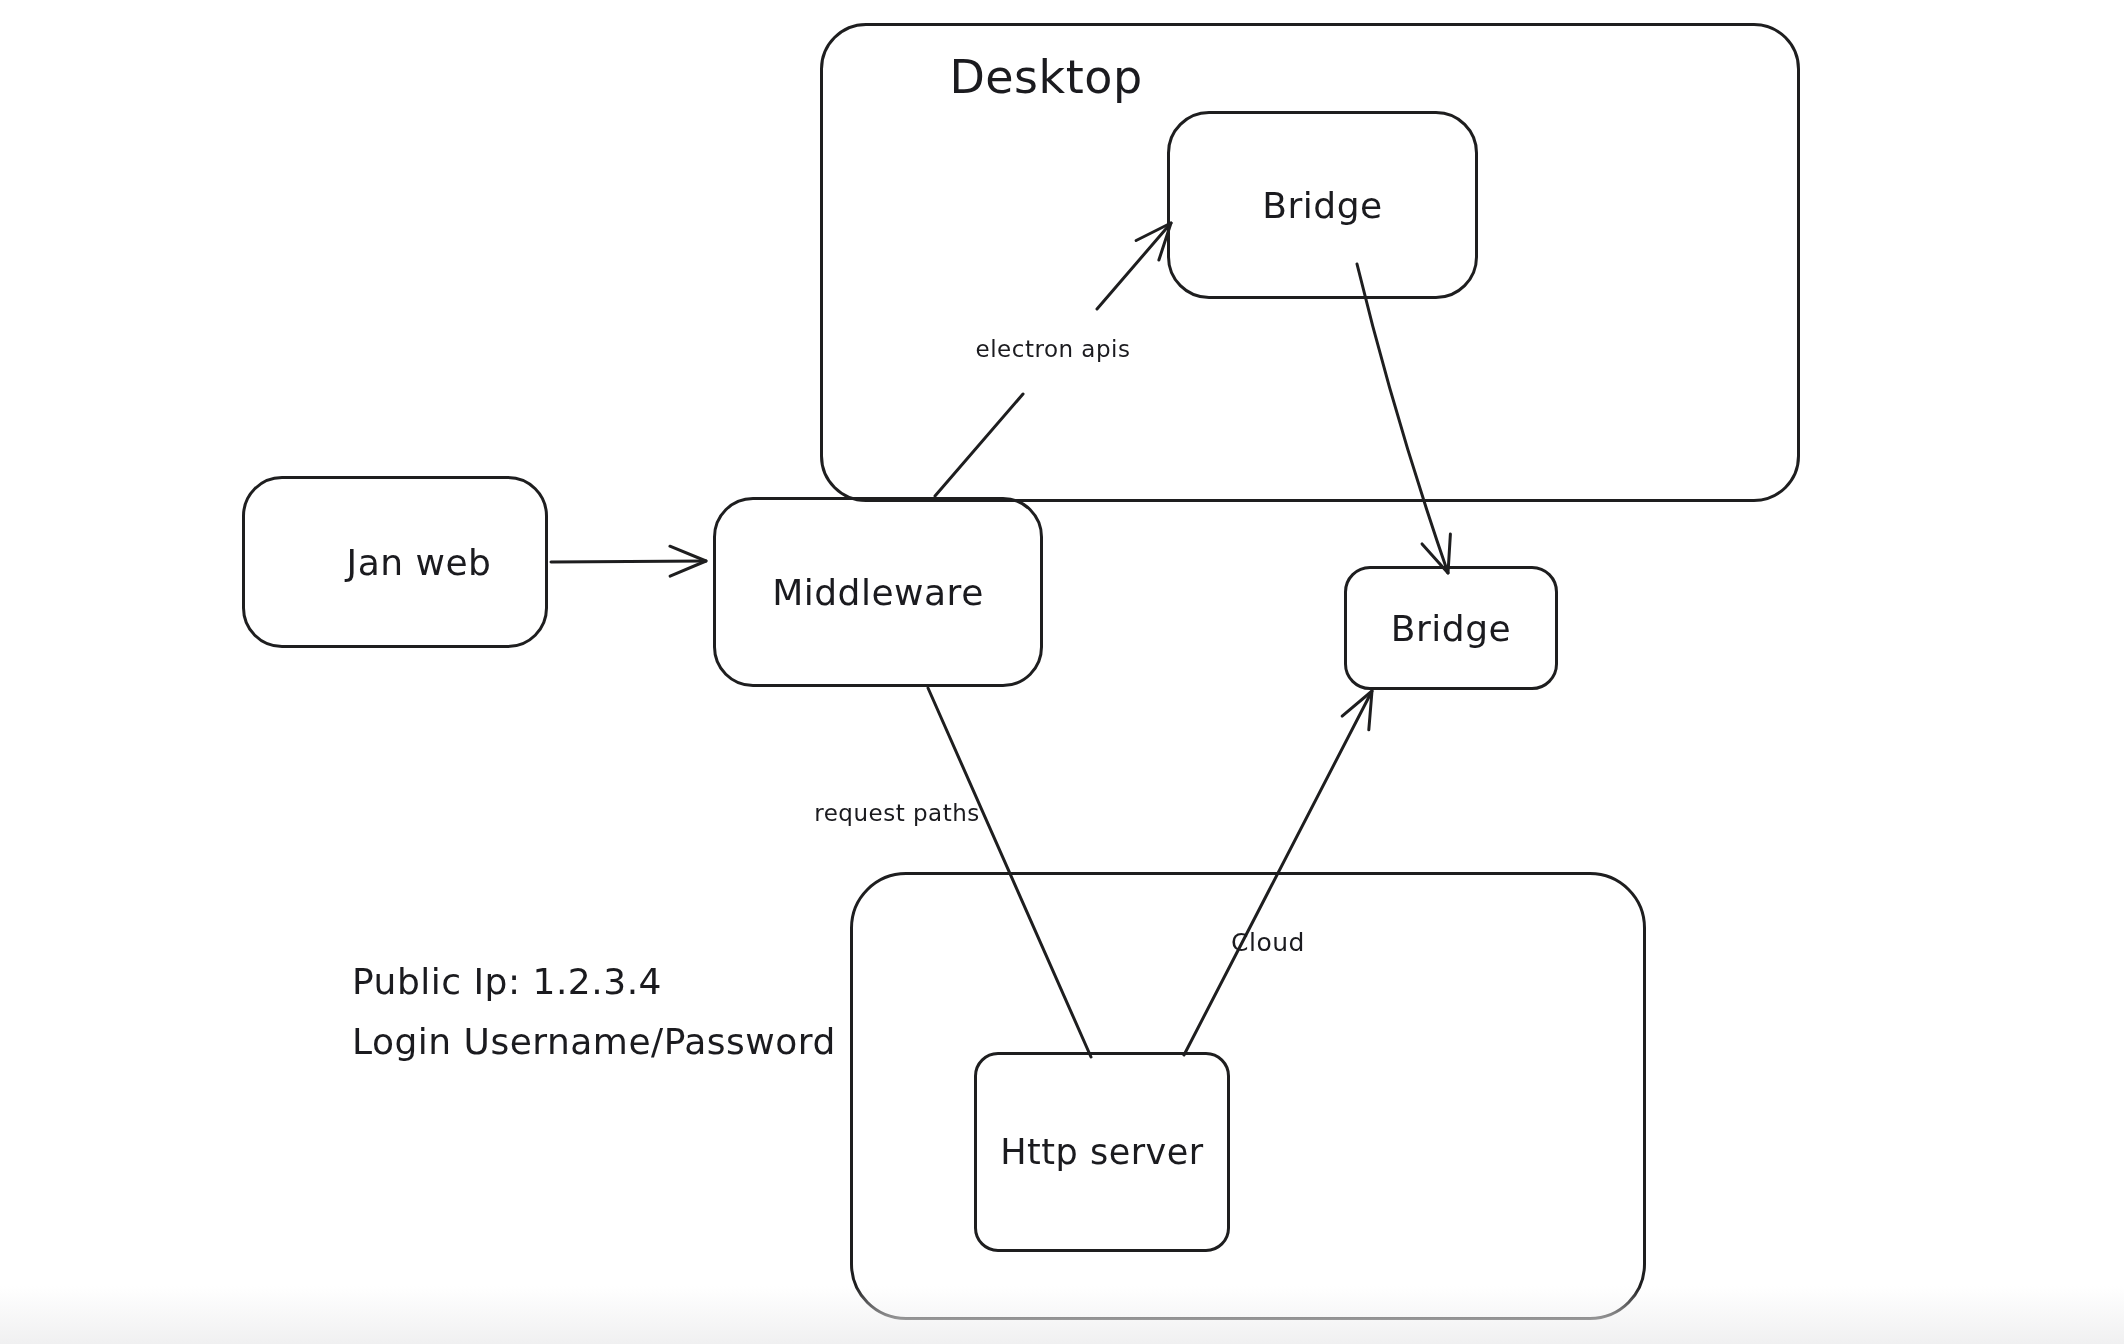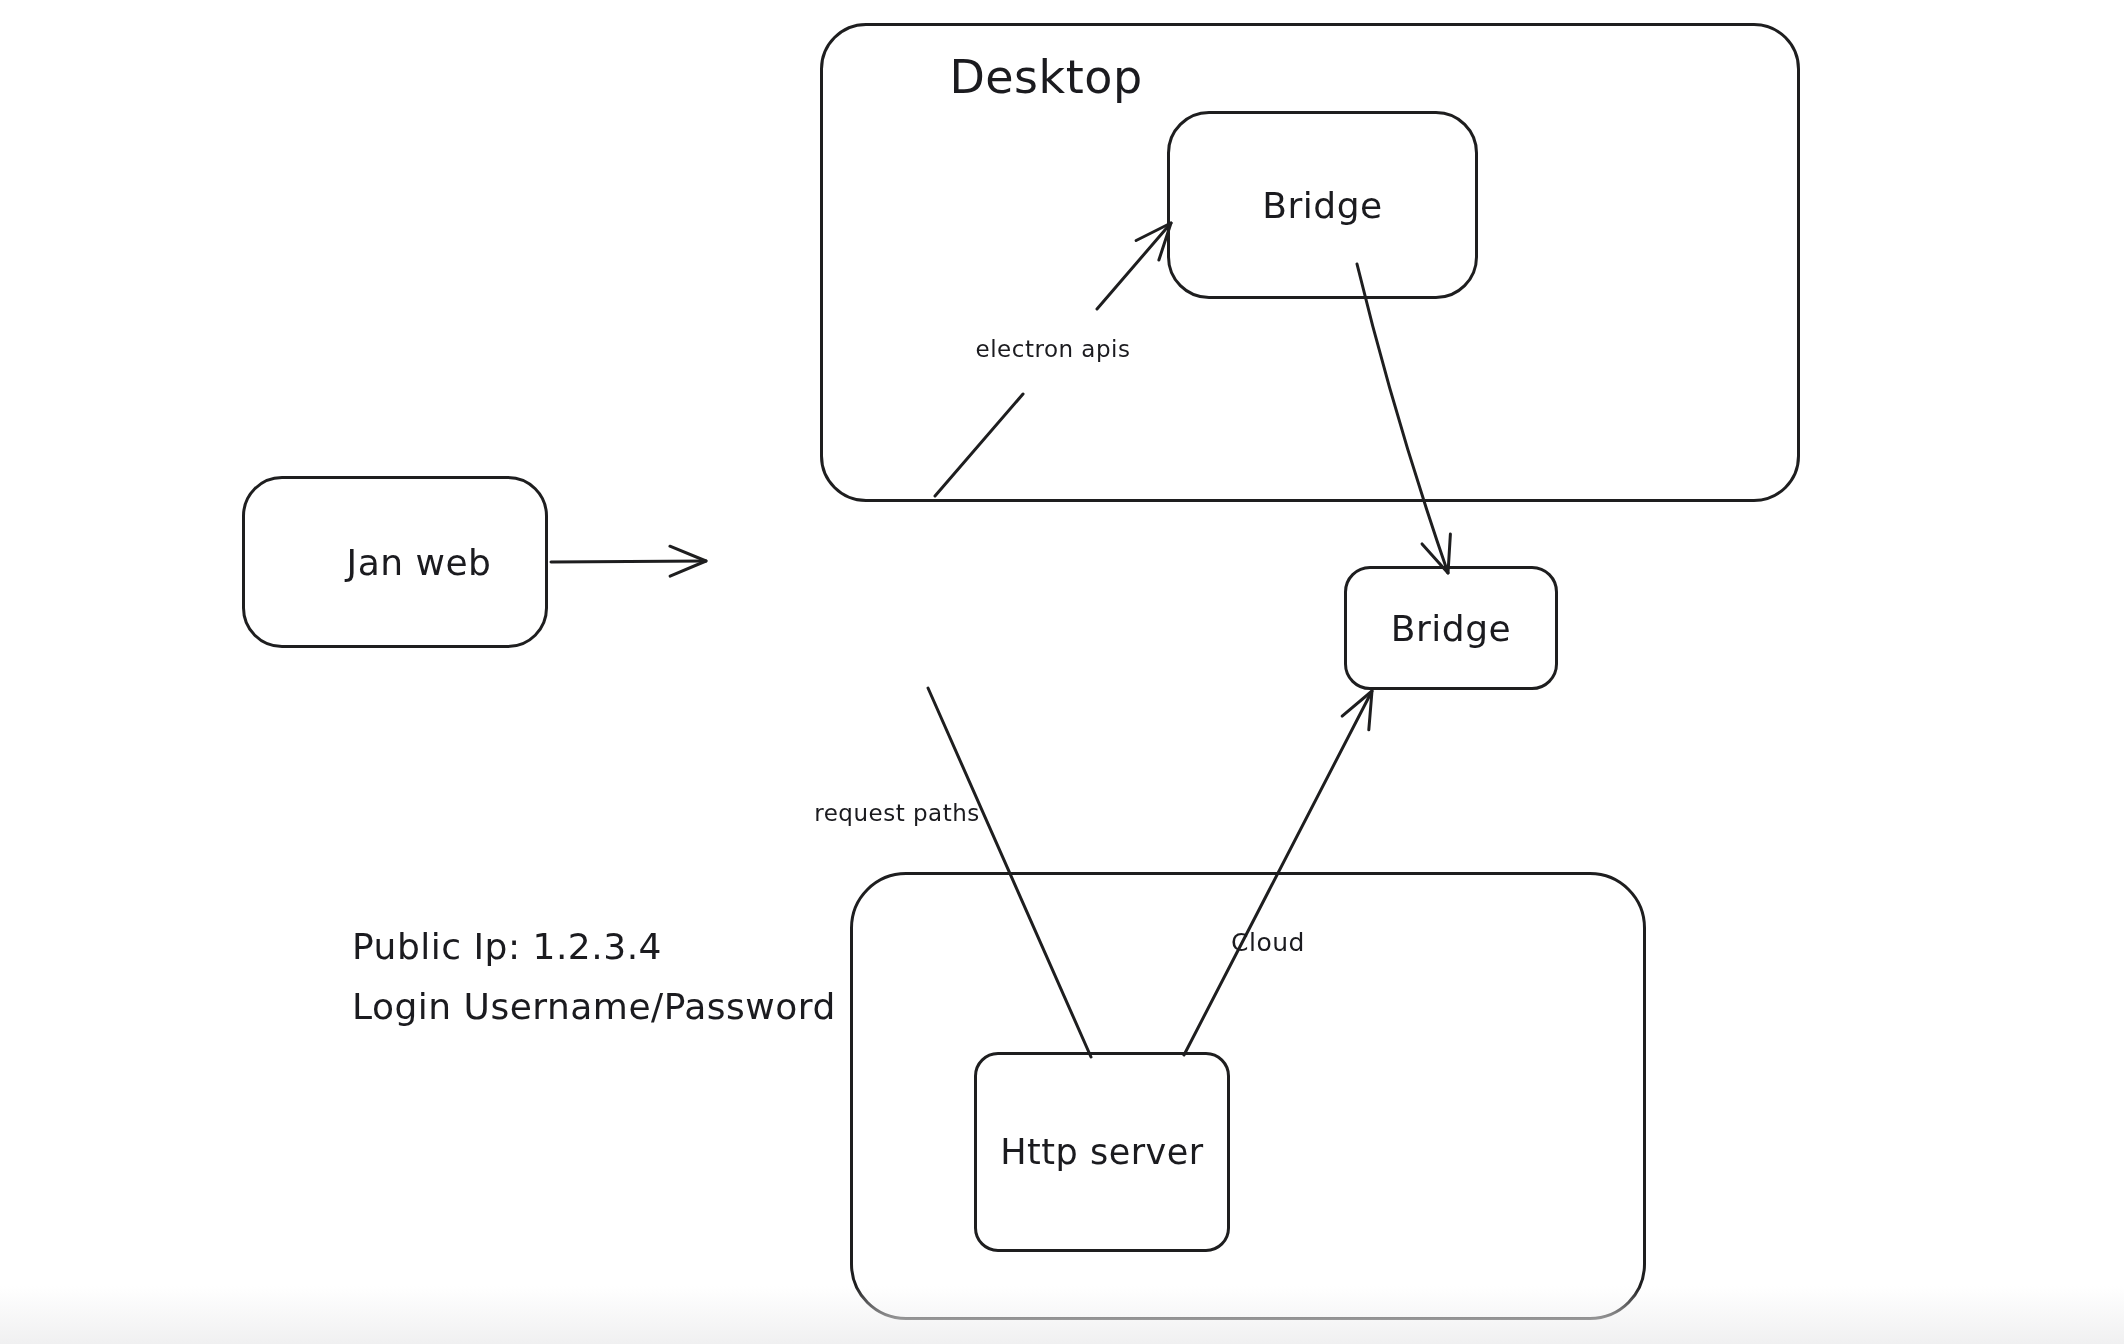--- a/index.html
+++ b/index.html
@@ -55,20 +55,23 @@
 
 <div class="canvas">
 
   <div class="shape" style="left:820px; top:23px; width:980px; height:479px; border-radius:46px;"></div>
   <div class="shape" style="left:850px; top:872px; width:796px; height:448px; border-radius:56px;"></div>
 
   <div class="shape node" style="left:242px; top:476px; width:306px; height:172px; border-radius:40px;padding-left:48px;">
     <span class="node-label">Jan web</span>
   </div>
 
+  <div class="shape node" style="left:713px; top:497px; width:330px; height:190px; border-radius:40px;">
+    <span class="node-label">Middleware</span>
+  </div>
 
   <div class="shape node" style="left:1167px; top:75px; width:311px; height:188px; border-radius:42px;margin-top:36px;">
     <span class="node-label">Bridge</span>
   </div>
 
   <div class="shape node" style="left:1344px; top:566px; width:214px; height:124px; border-radius:26px;">
     <span class="node-label">Bridge</span>
   </div>
 
   <div class="shape node" style="left:974px; top:1052px; width:256px; height:200px; border-radius:24px;">
@@ -103,19 +106,19 @@
       <path d="M1184 1055 L1372 691" fill="none" stroke="#1e1e1f" stroke-width="3" stroke-linecap="round" marker-end="url(#arrowhead)"></path>
     </g>
   </svg>
 
   <div class="label container-label" style="left:896px; top:50px; width:300px;">Desktop</div>
   <div class="label container-label" style="left:1168px; top:928px; width:200px; font-size:25px;">Cloud</div>
 
   <div class="label edge-label" style="left:903px; top:336px; width:300px;">electron apis</div>
   <div class="label edge-label" style="left:747px; top:800px; width:300px;">request paths</div>
 
-  <div class="annotation" style="left:352px; top:917px;">
+  <div class="annotation" style="left:352px; top:952px;">
     <div>Public Ip: 1.2.3.4</div>
     <div>Login Username/Password</div>
   </div>
 
   <div class="bottom-fade"></div>
 </div>
 
 </body></html>

